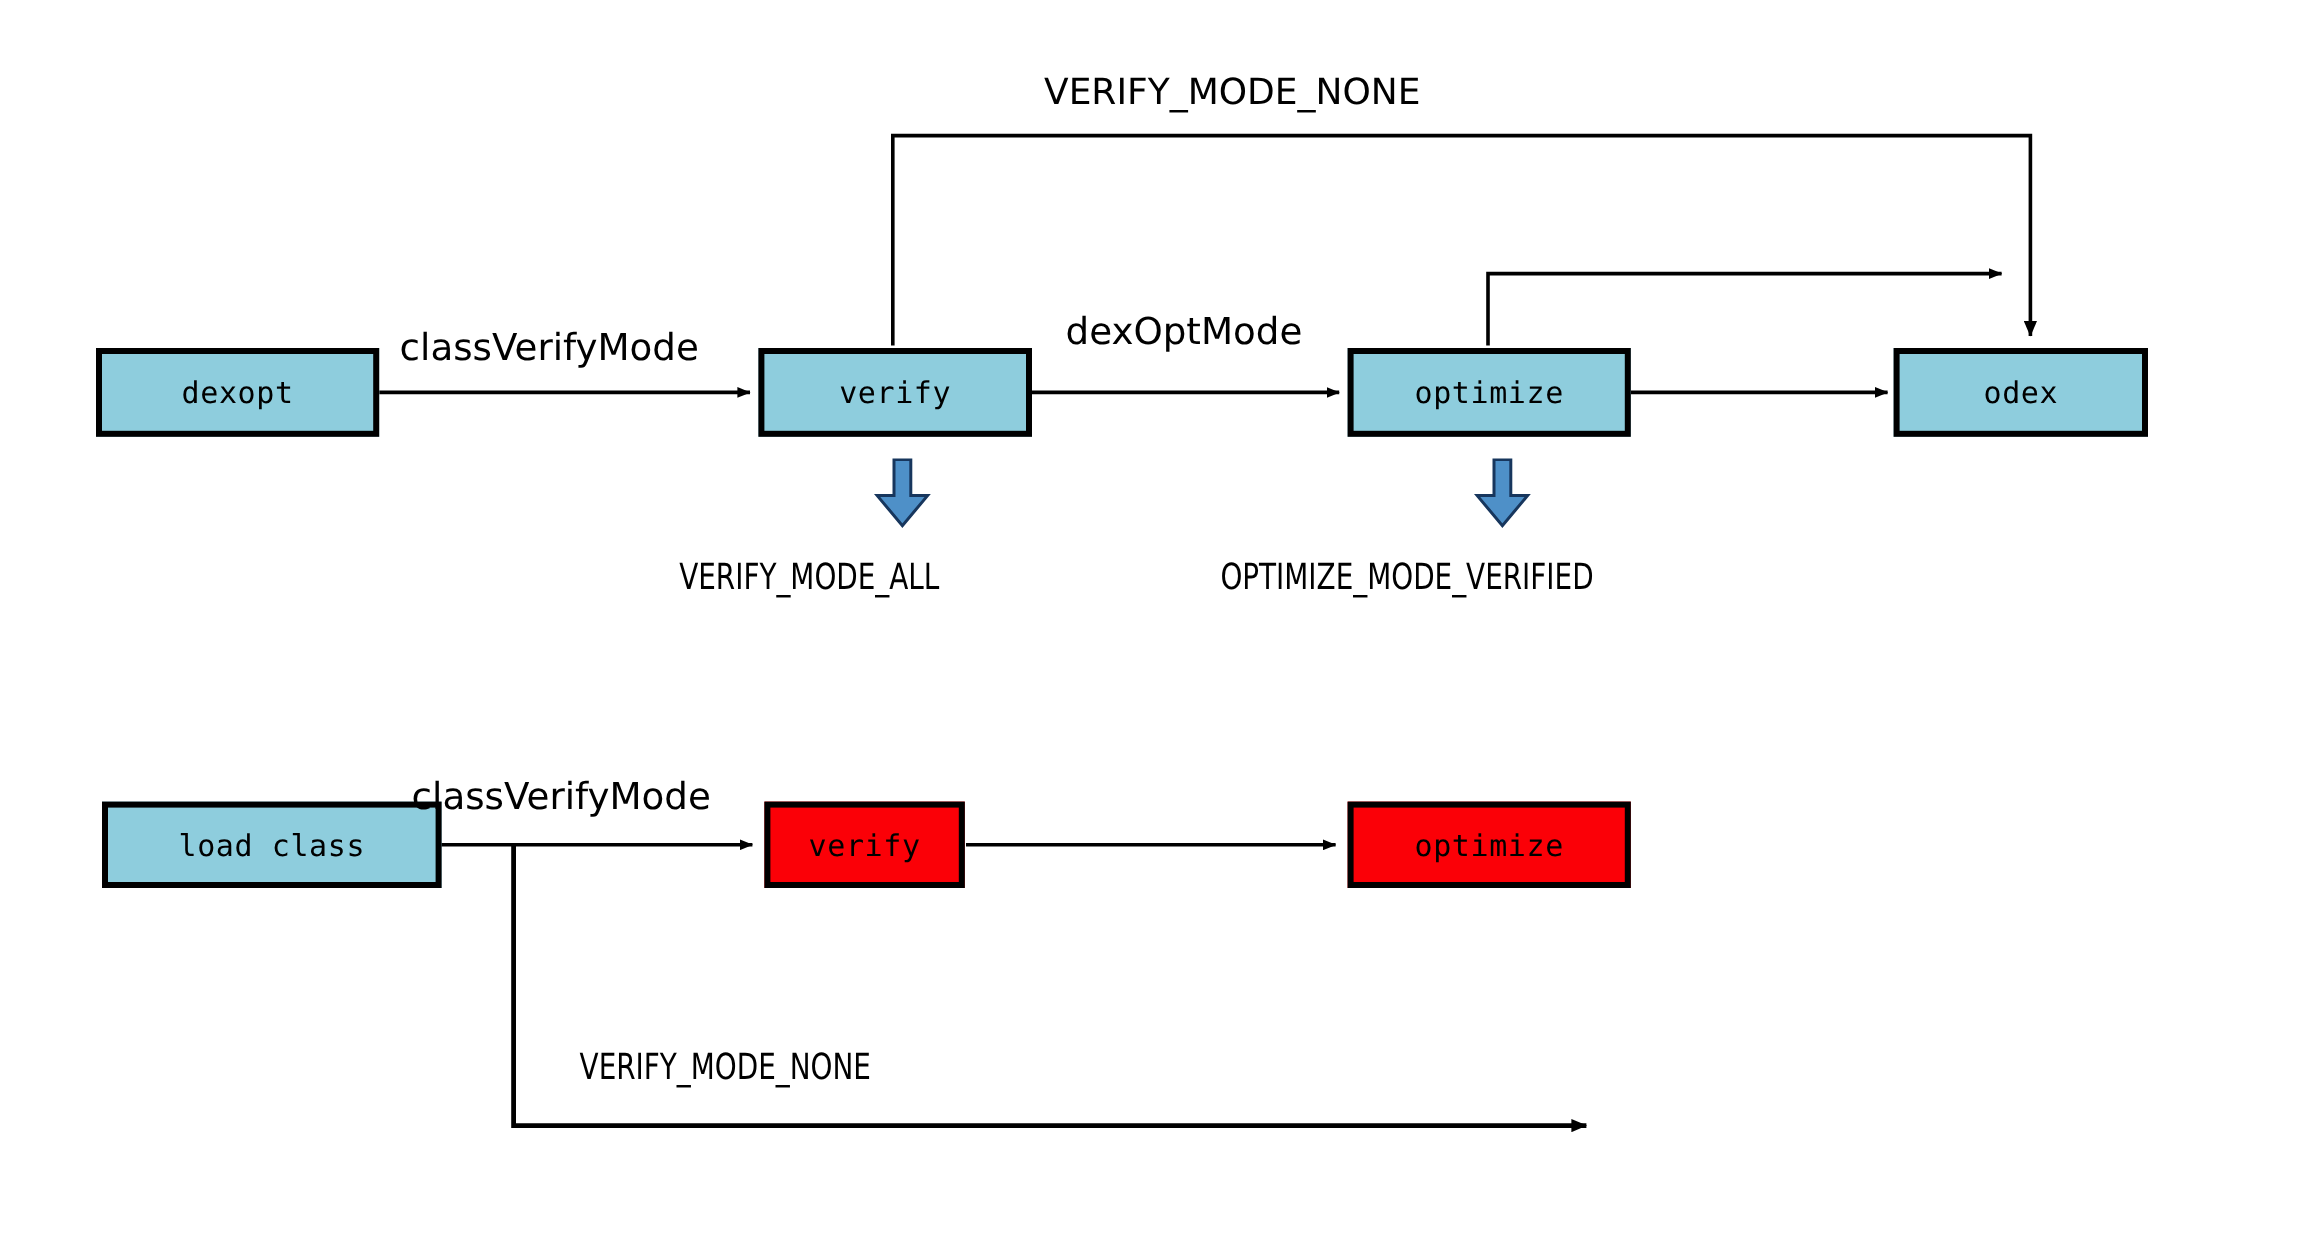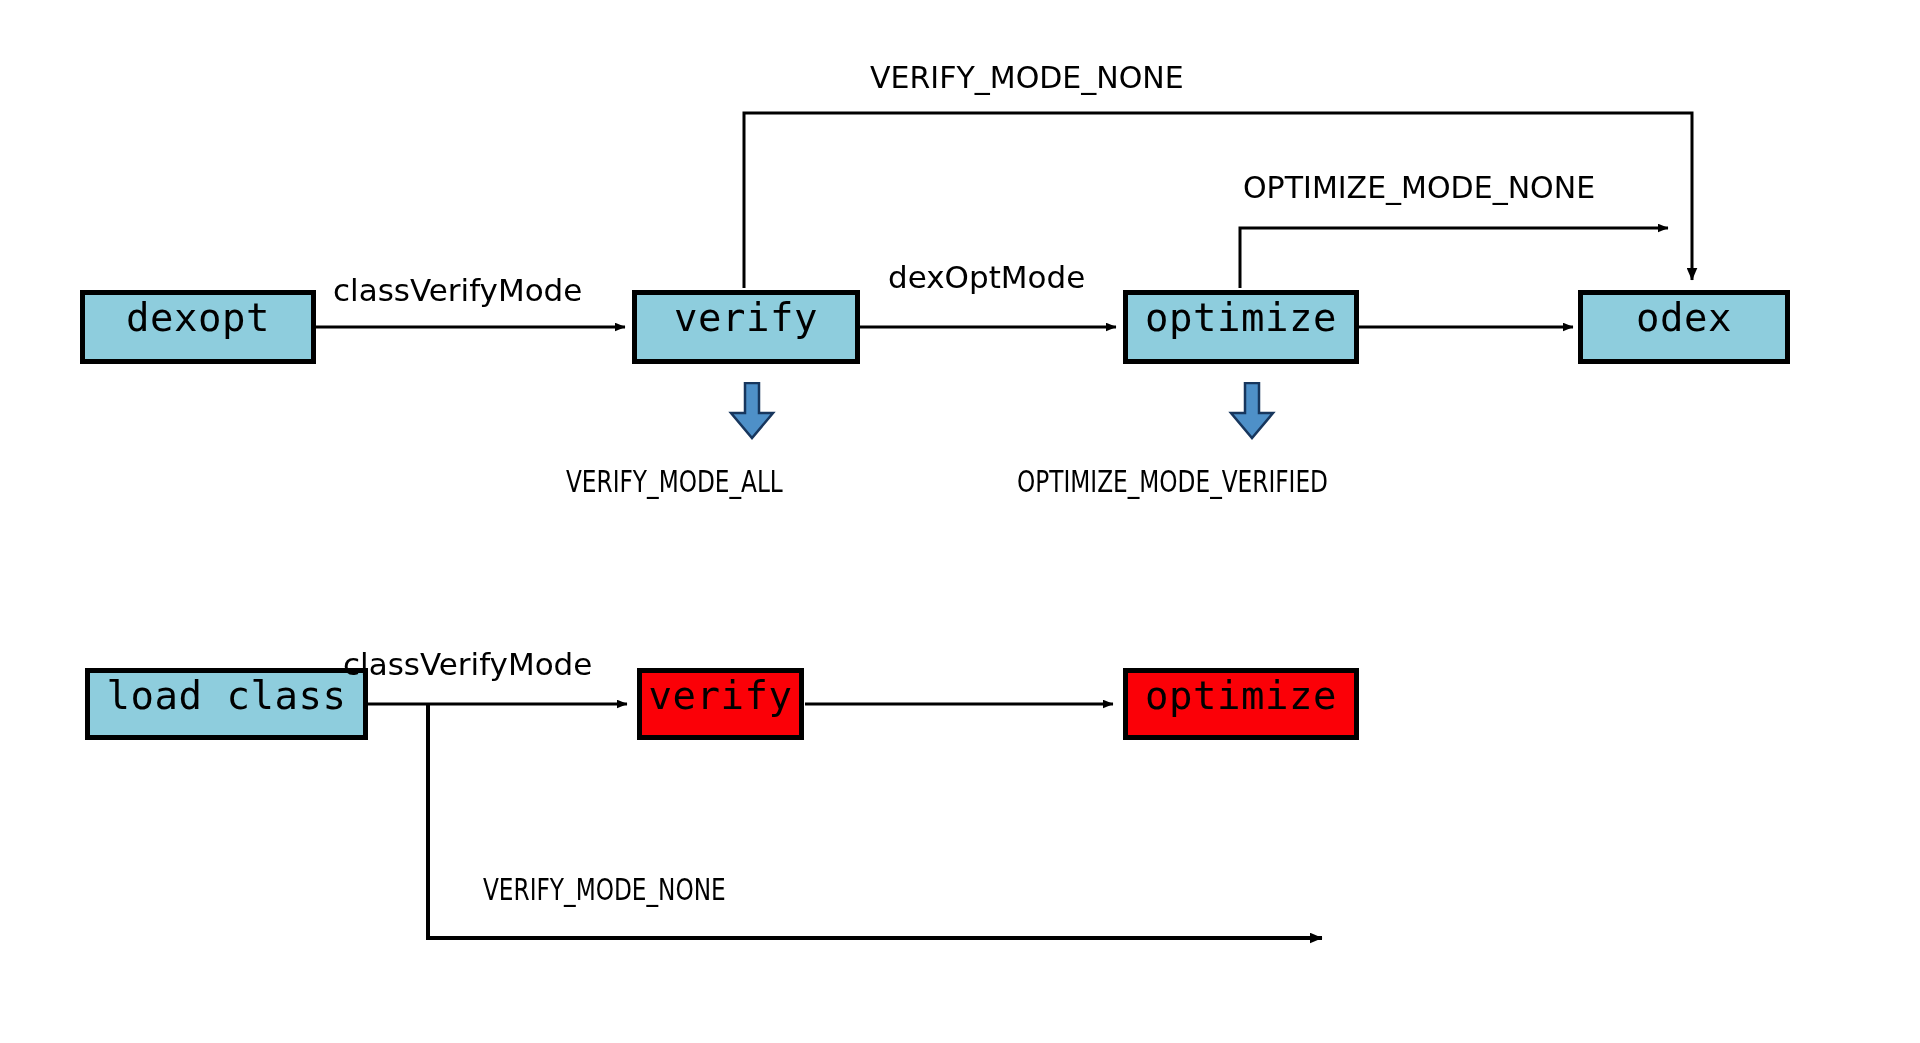--- a/index.html
+++ b/index.html
@@ -23,24 +23,24 @@
     left: 0;
     top: 0;
     width: 1920px;
     height: 1043px;
   }
   .node {
     position: absolute;
     box-sizing: border-box;
     border: 5px solid #000000;
     display: flex;
-    align-items: flex-start;
+    align-items: center;
     justify-content: center;
     font-family: "DejaVu Sans Mono", monospace;
-    font-size: 39px;
+    font-size: 25px;
     color: #000000;
     letter-spacing: 0.5px;
     z-index: 3;
   }
   .node.blue { background: #8ecddd; }
   .node.red  { background: #fb0007; }
 
   .edge-label {
     position: absolute;
     font-family: "DejaVu Sans", sans-serif;
@@ -118,21 +118,20 @@
   <div class="node blue" style="left:1578px; top:290px; width:212px; height:74px;">
     <span>odex</span>
   </div>
 
   <div class="edge-label" style="left:333px; top:272px;">classVerifyMode</div>
 
   <div class="edge-label" style="left:888px; top:259px;">dexOptMode</div>
 
   <div class="mode-label" style="left:870px; top:60px;">VERIFY_MODE_NONE</div>
 
-  <div class="mode-label" style="left:1243px; top:170px;">OPTIMIZE_MODE_NONE</div>
 
   <svg class="blue-arrow" style="left:728px; top:382px;" width="48" height="58" viewBox="0 0 48 58">
     <path d="M17,1 L31,1 L31,31 L45,31 L24,56 L3,31 L17,31 Z" fill="#4e90c8" stroke="#17365d" stroke-width="2.5" stroke-linejoin="miter"></path>
   </svg>
 
   <svg class="blue-arrow" style="left:1228px; top:382px;" width="48" height="58" viewBox="0 0 48 58">
     <path d="M17,1 L31,1 L31,31 L45,31 L24,56 L3,31 L17,31 Z" fill="#4e90c8" stroke="#17365d" stroke-width="2.5" stroke-linejoin="miter"></path>
   </svg>
 
   <div class="mode-label condensed" style="left:566px; top:464px;">VERIFY_MODE_ALL</div>

